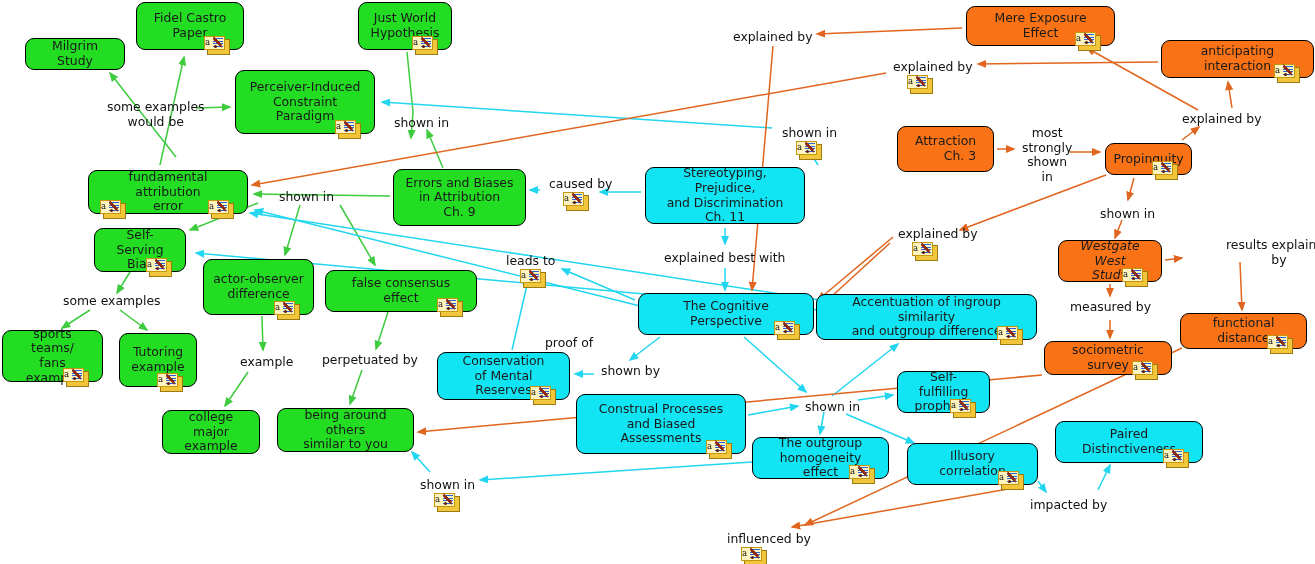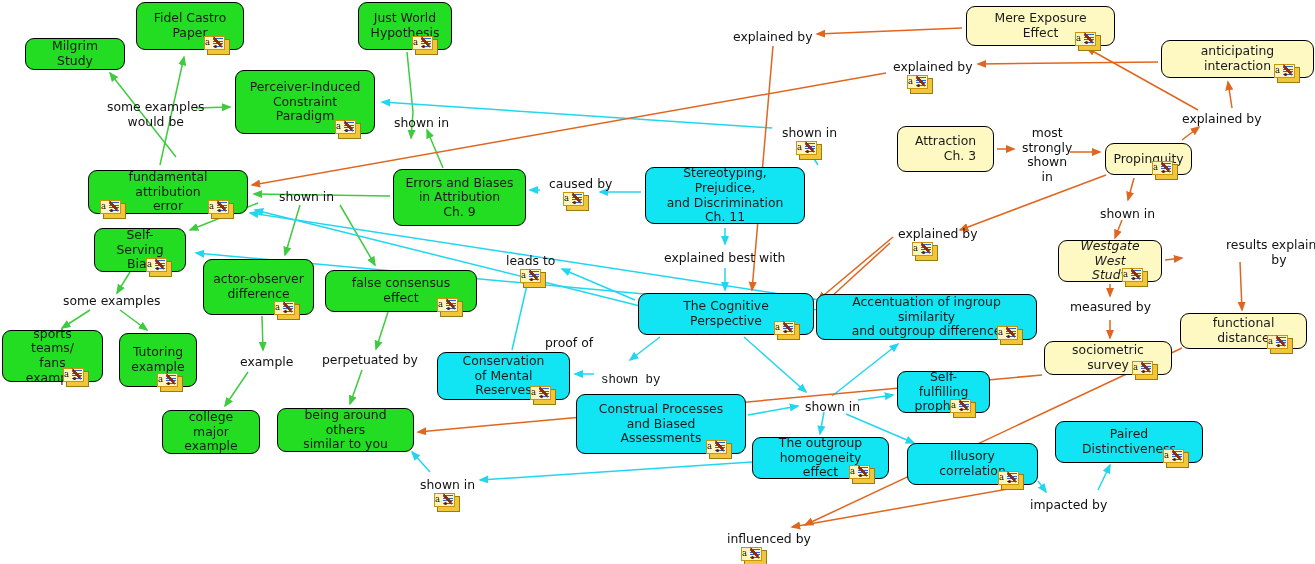--- a/index.html
+++ b/index.html
@@ -5,21 +5,21 @@
   html,body{margin:0;padding:0;background:#ffffff;}
   body{font-family:"DejaVu Sans","Liberation Sans",sans-serif;}
   #canvas{position:relative;width:1315px;height:564px;background:#ffffff;overflow:hidden;}
   #edges{position:absolute;left:0;top:0;width:1315px;height:564px;pointer-events:none;}
 
   .node{position:absolute;box-sizing:border-box;border:1.6px solid #000000;border-radius:9px;
         display:flex;align-items:center;justify-content:center;text-align:center;
         font-size:12.4px;line-height:14.6px;color:#1a1a1a;padding:3px 8px;z-index:5;}
   .node.green{background:#22dd22;}
   .node.cyan{background:#11e5f3;}
-  .node.orange{background:#fef9c3;}
+  .node.orange{background:#f97316;}
 
   .lbl{position:absolute;font-size:12.4px;line-height:14.6px;color:#111111;
        text-align:center;white-space:pre;z-index:6;}
 
   
   .note{position:absolute;width:24px;height:17px;z-index:9;}
   .note .shadow{position:absolute;left:3px;top:3px;width:21px;height:14px;background:#f2c63a;border:1px solid #9c7a12;}
   .note .card{position:absolute;left:0;top:0;width:21px;height:14px;background:#fdf4c0;border:1.2px solid #c8960c;
               box-sizing:border-box;}
   .note .a{position:absolute;left:1px;top:0px;font-size:8.5px;line-height:12px;color:#111;font-family:"DejaVu Serif",serif;}
@@ -564,21 +564,21 @@
           <i></i>
           <i></i>
           <i></i>
           <i></i>
         </div>
         <div class="pen"></div>
         <div class="nib"></div>
       </div>
       <div class="lbl" style="left: 545px; top: 336px;">proof of</div>
       <div class="lbl" style="left: 664px; top: 251px;">explained best with</div>
-      <div class="lbl" style="left: 601px; top: 373px; font-family: Liberation Mono, monospace;">shown by</div>
+      <div class="lbl" style="left: 601px; top: 364px;">shown by</div>
       <div class="lbl" style="left: 805px; top: 400px;">shown in</div>
       <div class="lbl" style="left: 420px; top: 478px;">shown in</div>
       <div class="note" style="left: 434px; top: 493px;">
         <div class="shadow"></div>
         <div class="card"></div>
         <div class="a">a</div>
         <div class="lines">
           <i></i>
           <i></i>
           <i></i>

